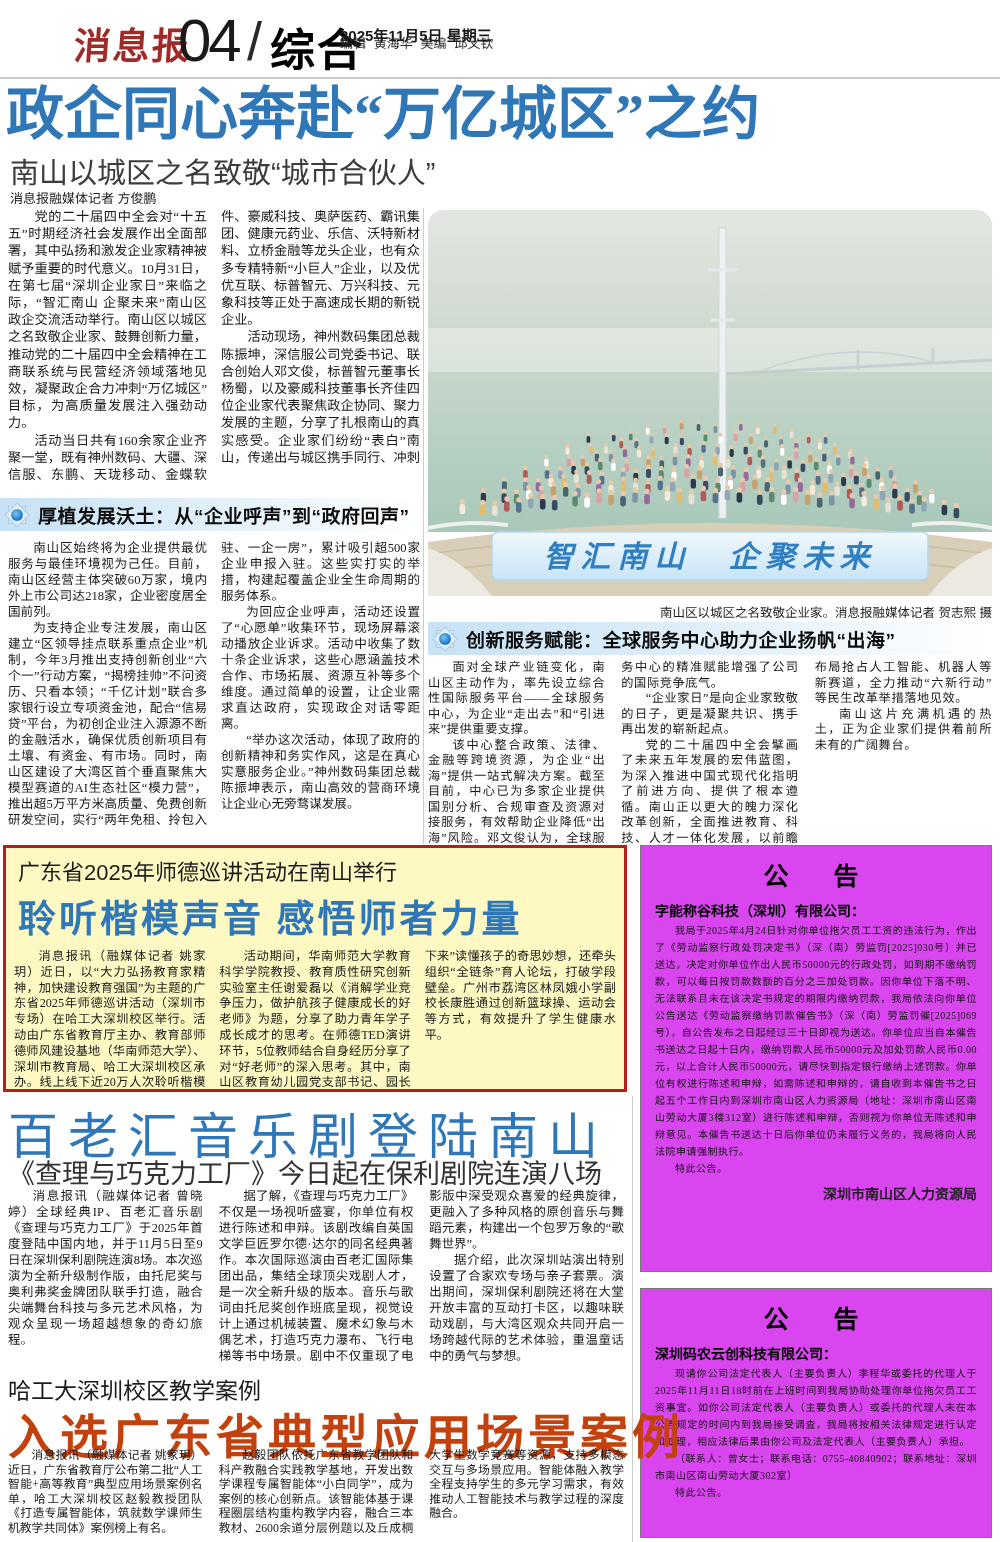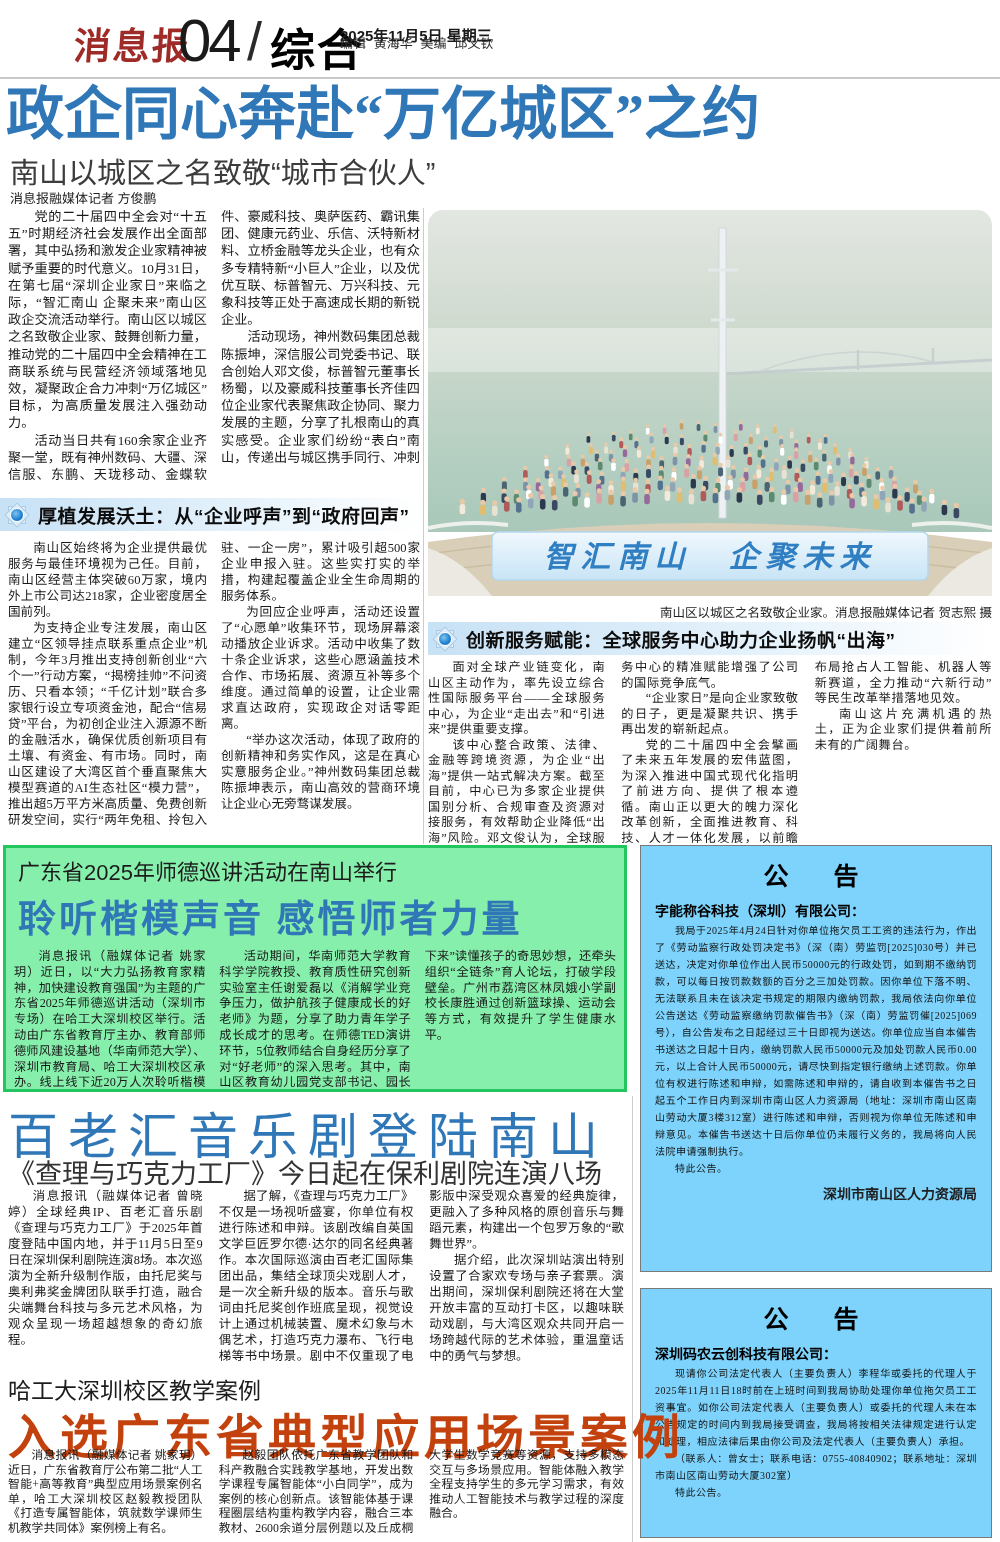--- a/index.html
+++ b/index.html
@@ -59,29 +59,29 @@
   .star .dot { position:absolute; left:6px; top:6px; width:14px; height:14px; border-radius:50%;
                background:radial-gradient(circle at 40% 38%,#7fc4ef 0%,#1d7fd0 60%,#1565ad 100%);
                border:1px solid #ffffff; }
 
   
   .photo { left:428px; top:210px; width:564px; height:424px; overflow:hidden;border-radius:15px; }
   .caption { left:428px; top:602px; width:564px; text-align:right; font-size:12.5px; color:#222;
              font-family:"Liberation Sans",sans-serif; }
 
   
-  .bluebox { left:3px; top:845px; width:624px; height:247px; border:3px solid #22c55e;
-             background:#86efac; padding:6px 8px; overflow:hidden; }
+  .bluebox { left:3px; top:845px; width:624px; height:247px; border:3px solid #b91c1c;
+             background:#fef9c3; padding:6px 8px; overflow:hidden; }
   .bb-kicker { font-size:22px; color:#1c1c1c; font-family:"Liberation Sans",sans-serif; padding-left:4px; }
   .bb-hl { font-size:38px; font-weight:900; color:#2f77b6; letter-spacing:3px;
            font-family:"Liberation Serif",serif; padding:2px 0 6px 4px; }
   .bb-body { column-count:3; column-gap:14px; height:160px; font-size:12.2px; line-height:15.8px; }
 
   
-  .notice { width:352px; border:1px solid #7a7a7a; background:#7dd3fc; padding:8px 14px 14px; overflow:hidden; }
+  .notice { width:352px; border:1px solid #7a7a7a; background:#d946ef; padding:8px 14px 14px; overflow:hidden; }
   .n1 { left:640px; top:845px; height:427px; }
   .n2 { left:640px; top:1288px; height:250px; }
   .n-title { text-align:center; font-size:25px; font-weight:900; letter-spacing:10px; color:#000;
              margin:2px 0 8px; }
   .n-addr { font-size:14px; font-weight:bold; color:#000; margin-bottom:2px; }
   .n-body, .n-line { font-size:10px; line-height:17px; text-align:justify; letter-spacing:.5px;
                      color:#141414; }
   .n-body p, .n-line { text-indent:2em; }
   .n-sign { text-align:right; font-size:14px; font-weight:bold; margin-top:6px; }
 

